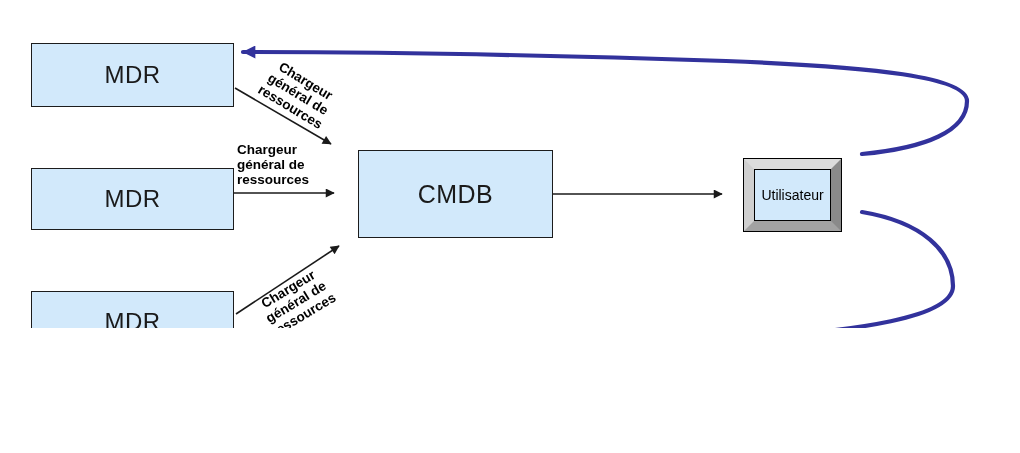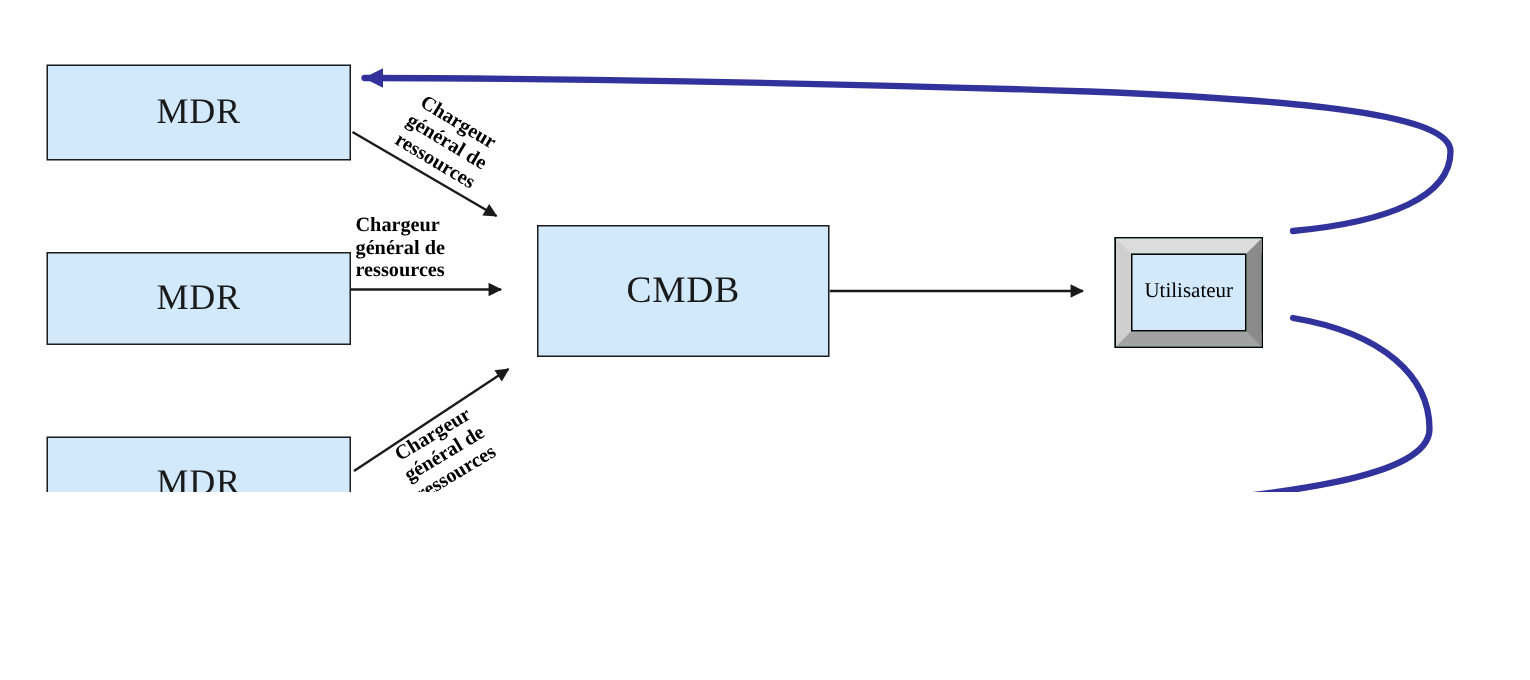--- a/index.html
+++ b/index.html
@@ -11,21 +11,21 @@
     --label-color:#000000;
     --bevel-top:#dcdcdc;
     --bevel-left:#cfcfcf;
     --bevel-right:#8a8a8a;
     --bevel-bottom:#a2a2a2;
   }
   html,body{margin:0;padding:0;background:#fff;}
   .canvas{
     position:relative;width:1020px;height:328px;overflow:hidden;
     background:var(--background);
-    font-family:Liberation Serif, serif;
+    font-family:Liberation Sans, sans-serif;
   }
   .arrow-layer{position:absolute;left:0;top:0;width:1020px;height:453px;}
   .node{
     position:absolute;box-sizing:border-box;
     background:var(--node-fill);
     border:1px solid var(--node-border);
     display:flex;align-items:center;justify-content:center;
     color:#1a1a1a;font-size:24px;letter-spacing:0.5px;
   }
   .node-mdr-top{left:31px;top:43px;width:203px;height:64px;}

